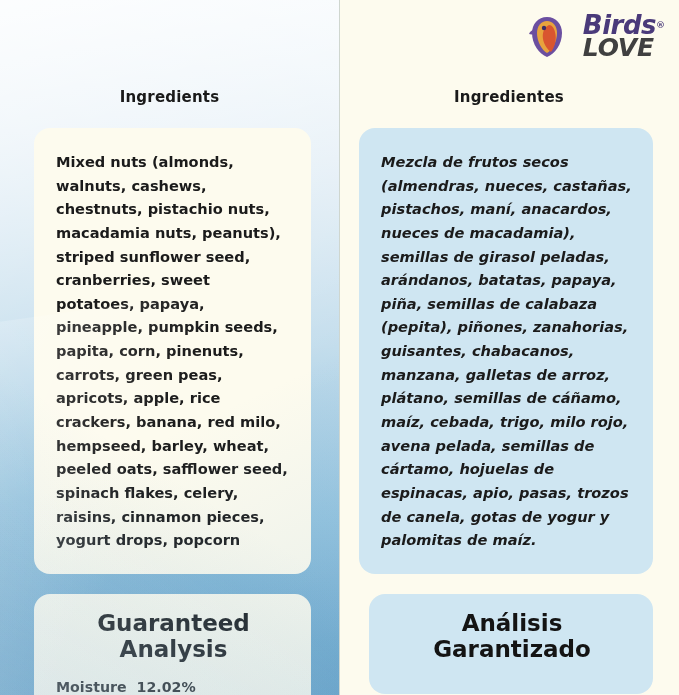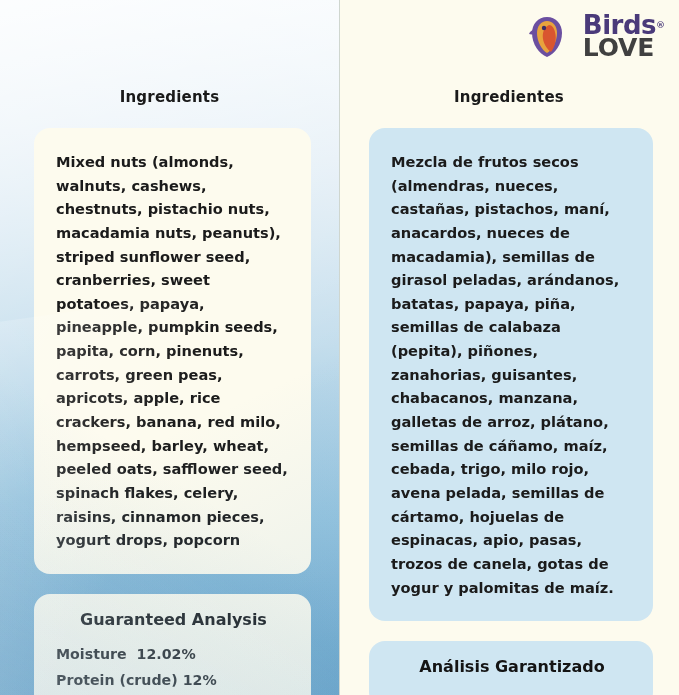--- a/index.html
+++ b/index.html
@@ -63,20 +63,21 @@
 
   
   .logo {
     position: absolute;
     right: 14px;
     top: 12px;
     display: flex;
     align-items: center;
     gap: 14px;
     z-index: 6;
+    font-style: italic;
   }
   .logo-bird { width: 42px; height: 46px; display:block; }
   .logo-text { line-height: 1.0; }
   .logo-birds {
     font-size: 26px;
     font-weight: bold;
     color: #4a3a7a;
     letter-spacing: -0.5px;
     position: relative;
     display: inline-block;
@@ -116,41 +117,42 @@
     background: #fdfbee;
   }
   .card-blue {
     background: #cfe6f2;
   }
   .ing-card-left {
     margin: 22px 28px 0 34px;
     min-height: 348px;
   }
   .ing-card-right {
-    margin: 22px 26px 0 30px;
+    margin: 22px 26px 0 20px;
     min-height: 348px;
+    font-style: italic;
   }
   .ing-text {
     font-size: 14.6px;
     line-height: 1.62;
     font-weight: bold;
     color: #1b1b1b;
   }
 
   .ga-card-left {
     margin: 20px 28px 0 34px;
     padding: 16px 20px 20px 22px;
   }
   .ga-card-right {
     margin: 20px 26px 0 30px;
     padding: 16px 20px 20px 22px;
   }
   .ga-title {
     text-align: center;
-    font-size: 16px;
+    font-size: 23px;
     font-weight: bold;
     color: #141414;
     margin-bottom: 12px;
   }
   .ga-list { list-style: none; }
   .ga-list li {
     font-size: 14.2px;
     font-weight: bold;
     color: #1b1b1b;
     line-height: 1.85;

